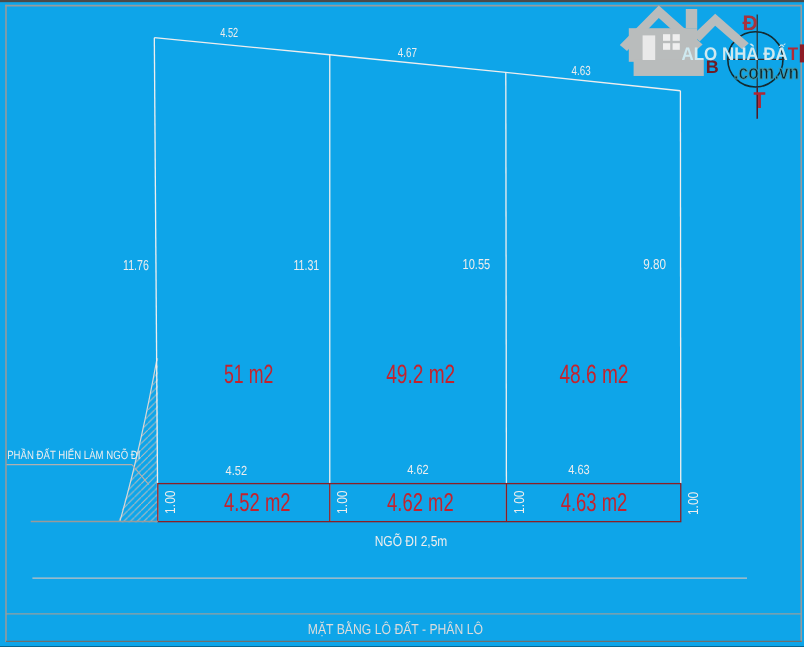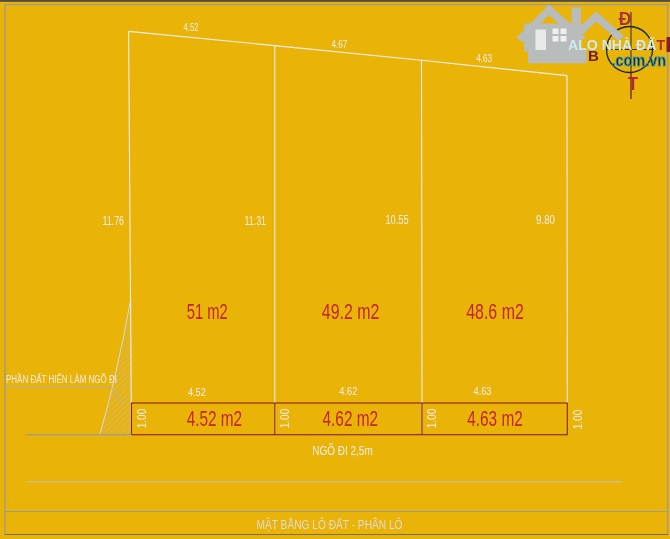--- a/index.html
+++ b/index.html
@@ -1,16 +1,16 @@
 <!DOCTYPE html>
 <html><head>
 <meta charset="utf-8">
 <style>
   html,body{margin:0;padding:0;background:#000;}
-  #stage{position:relative;width:670px;height:539px;background:#eab308;overflow:hidden;
+  #stage{position:relative;width:670px;height:539px;background:#0ea5e9;overflow:hidden;
          font-family:"Liberation Sans", sans-serif;}
   svg{position:absolute;left:0;top:0;}
 </style>
 </head>
 <body>
 <div id="stage">
 <svg width="670" height="539" viewBox="0 0 670 539">
   <rect x="0" y="0" width="670" height="1.8" fill="#4a4a4a"></rect>
   <defs>
     <pattern id="hatch" width="5.6" height="5.6" patternUnits="userSpaceOnUse">

